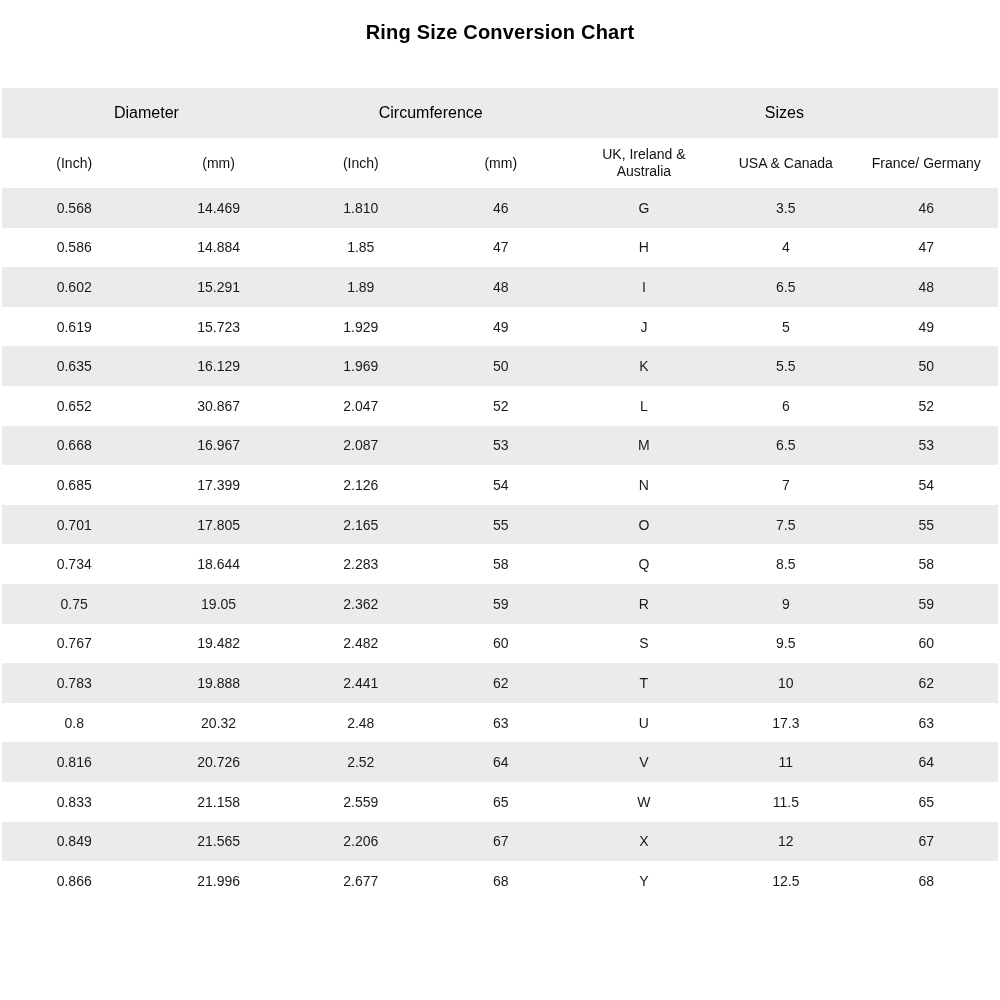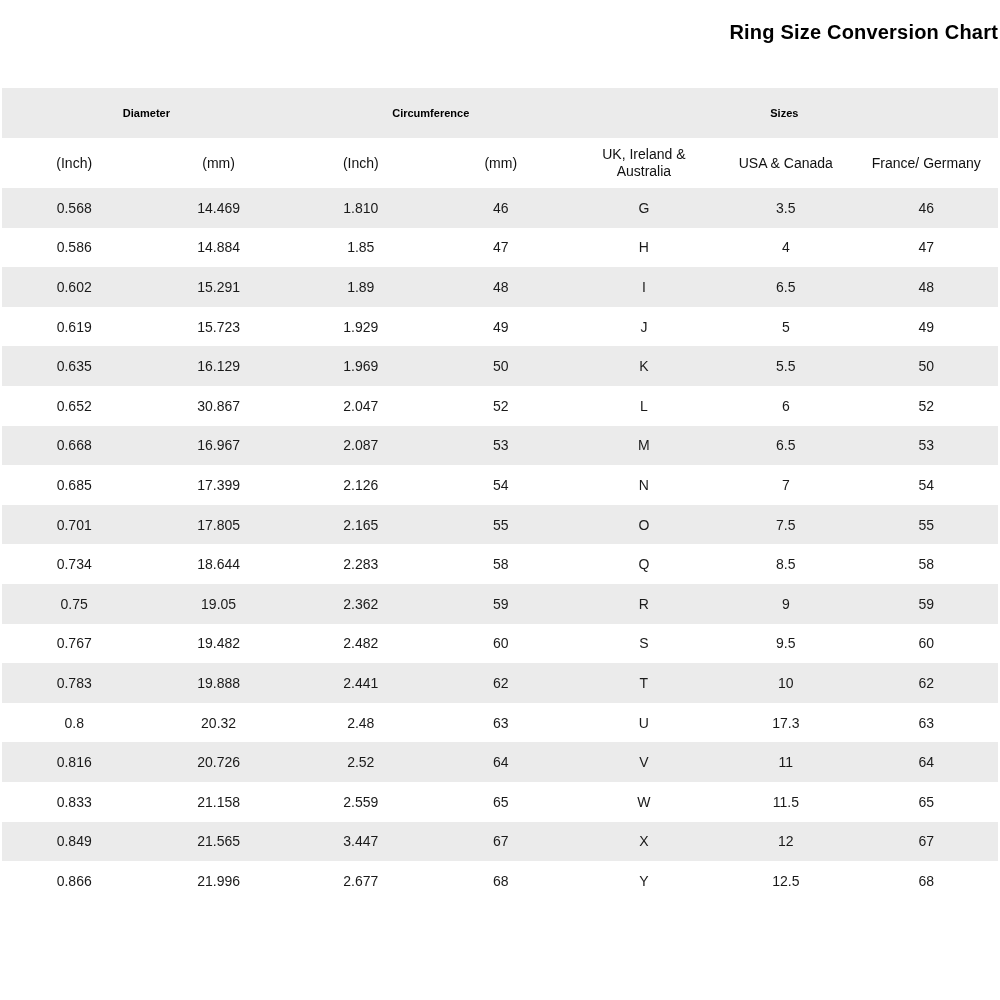--- a/index.html
+++ b/index.html
@@ -13,21 +13,21 @@
     width: 1000px;
     height: 1000px;
     background: #ffffff;
     overflow: hidden;
   }
   .page-title {
     margin: 20px 2px 44px;
     font-size: 20px;
     line-height: 24px;
     font-weight: bold;
-    text-align: right;
+    text-align: center;
     color: #000000;
     letter-spacing: 0.2px;
   }
   table.conversion-table {
     border-collapse: collapse;
     table-layout: fixed;
     width: 996px;
     margin: 0 2px;
   }
   col.c1, col.c2 { width: 14.5%; }
@@ -37,22 +37,22 @@
   col.c7 { width: 14.4%; }
   th, td {
     text-align: center;
     vertical-align: middle;
     padding: 0 6px;
     font-weight: normal;
   }
   tr.group-row th {
     background: #ebebeb;
     height: 50px;
-    font-size: 11px;
-    font-weight: bold;
+    font-size: 16px;
+    font-weight: normal;
     color: #000000;
   }
   tr.subheader-row th {
     background: #ffffff;
     height: 50px;
     font-size: 14px;
     line-height: 17px;
     color: #111111;
   }
   tbody td {
@@ -236,21 +236,21 @@
           <td>21.158</td>
           <td>2.559</td>
           <td>65</td>
           <td>W</td>
           <td>11.5</td>
           <td>65</td>
         </tr>
         <tr>
           <td>0.849</td>
           <td>21.565</td>
-          <td>3.447</td>
+          <td>2.206</td>
           <td>67</td>
           <td>X</td>
           <td>12</td>
           <td>67</td>
         </tr>
         <tr>
           <td>0.866</td>
           <td>21.996</td>
           <td>2.677</td>
           <td>68</td>

